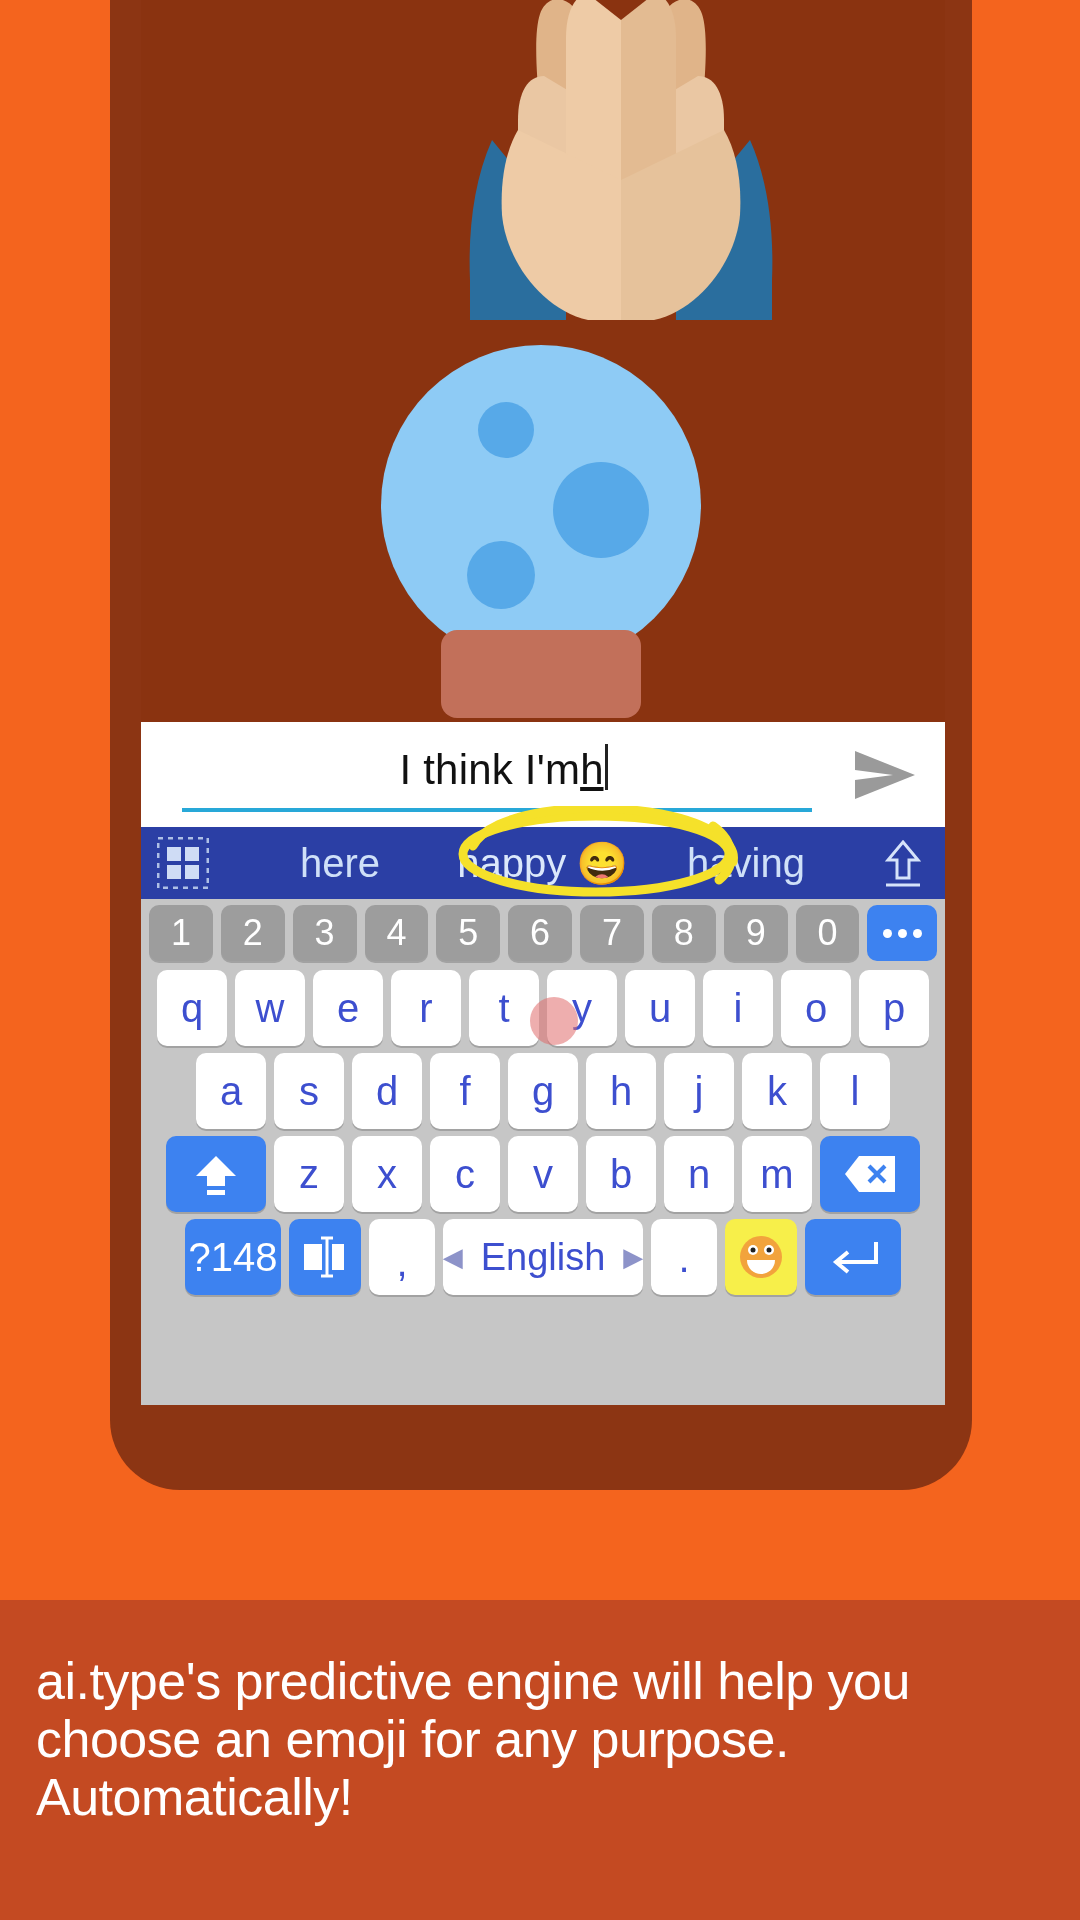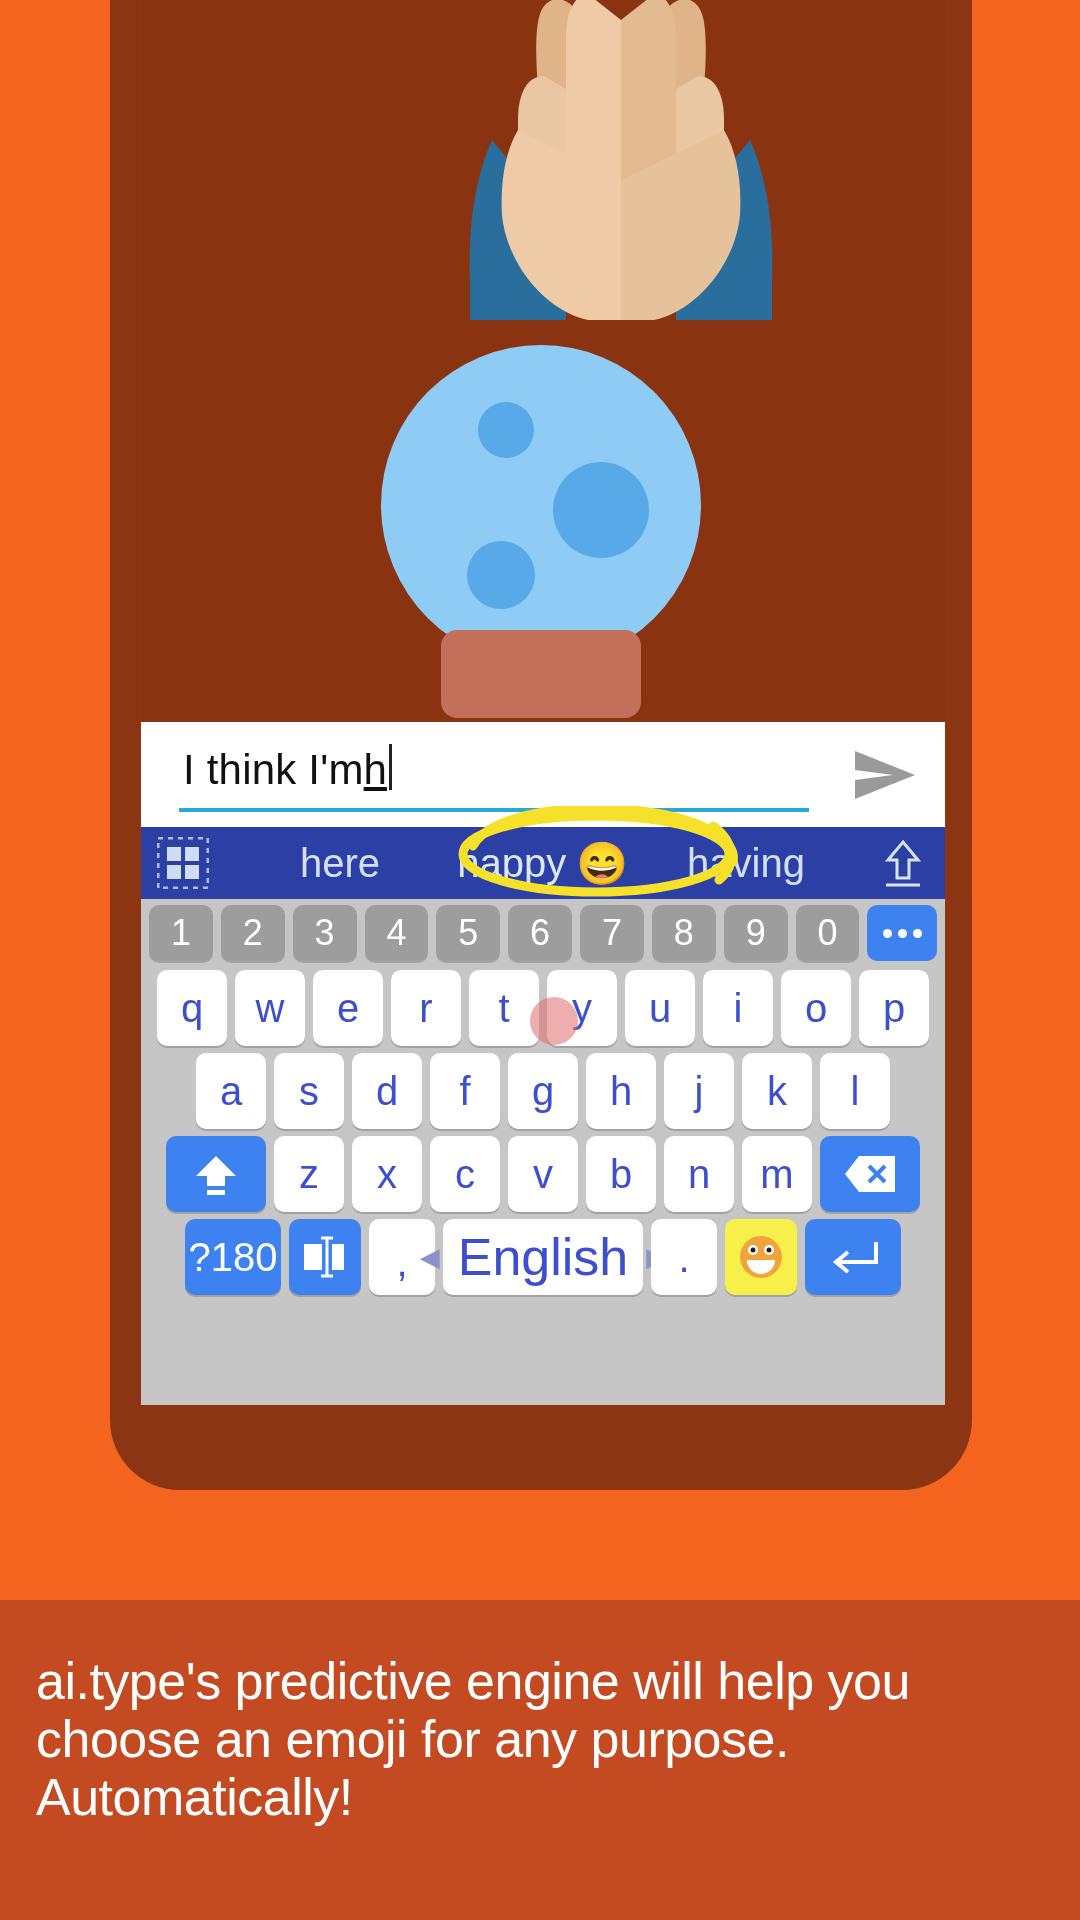--- a/index.html
+++ b/index.html
@@ -49,21 +49,21 @@
     position: absolute;
     left: 0; top: 762px;
     width: 804px; height: 105px;
     background: #ffffff;
     display: flex; align-items: center;
   }
   #input-wrap {
     flex: 1;
     margin-left: 20px;
     height: 100%;
-    display: flex; flex-direction: column; justify-content: center;
+    display: flex; flex-direction: column; justify-content: center; align-items: center;
   }
   #typed-row {
     display: flex; align-items: baseline;
     height: 62px;
     padding-left: 22px;
   }
   .typed-plain {
     font-size: 42px; color: #111; letter-spacing: 0.2px;
     font-family: "Liberation Sans", sans-serif;
   }
@@ -315,34 +315,34 @@
         <div class="key letter wide blue">
           <svg width="54" height="40" viewBox="0 0 54 40">
             <path d="M16 2 L52 2 L52 38 L16 38 L2 20 Z" fill="#ffffff"></path>
             <line x1="26" y1="12" x2="42" y2="28" stroke="#3d82f0" stroke-width="4"></line>
             <line x1="42" y1="12" x2="26" y2="28" stroke="#3d82f0" stroke-width="4"></line>
           </svg>
         </div>
       </div>
 
       <div class="krow">
-        <div class="key letter blue" style="width:96px;">?180</div>
+        <div class="key letter blue" style="width:96px;">?148</div>
         <div class="key letter blue" style="width:72px;">
           <svg width="46" height="42" viewBox="0 0 46 42">
             <rect x="2" y="8" width="18" height="26" fill="#ffffff"></rect>
             <rect x="30" y="8" width="12" height="26" fill="#ffffff"></rect>
             <line x1="25" y1="2" x2="25" y2="40" stroke="#ffffff" stroke-width="3"></line>
             <line x1="19" y1="2" x2="31" y2="2" stroke="#ffffff" stroke-width="3"></line>
             <line x1="19" y1="40" x2="31" y2="40" stroke="#ffffff" stroke-width="3"></line>
           </svg>
         </div>
         <div class="key letter" style="width:66px;align-items:flex-end;padding-bottom:10px;">,</div>
         <div class="key letter" style="width:200px;gap:18px;">
           <span style="font-size:26px;color:#8d93c9;">◀</span>
-          <span style="font-size:52px;">English</span>
+          <span style="font-size:38px;">English</span>
           <span style="font-size:26px;color:#8d93c9;">▶</span>
         </div>
         <div class="key letter" style="width:66px;align-items:flex-end;padding-bottom:14px;">.</div>
         <div class="key letter yellow" style="width:72px;">
           <svg width="50" height="50" viewBox="0 0 50 50">
             <circle cx="25" cy="25" r="21" fill="#f2a33c"></circle>
             <circle cx="17" cy="18" r="5" fill="#ffffff"></circle>
             <circle cx="33" cy="18" r="5" fill="#ffffff"></circle>
             <circle cx="17" cy="18" r="2.5" fill="#222"></circle>
             <circle cx="33" cy="18" r="2.5" fill="#222"></circle>

